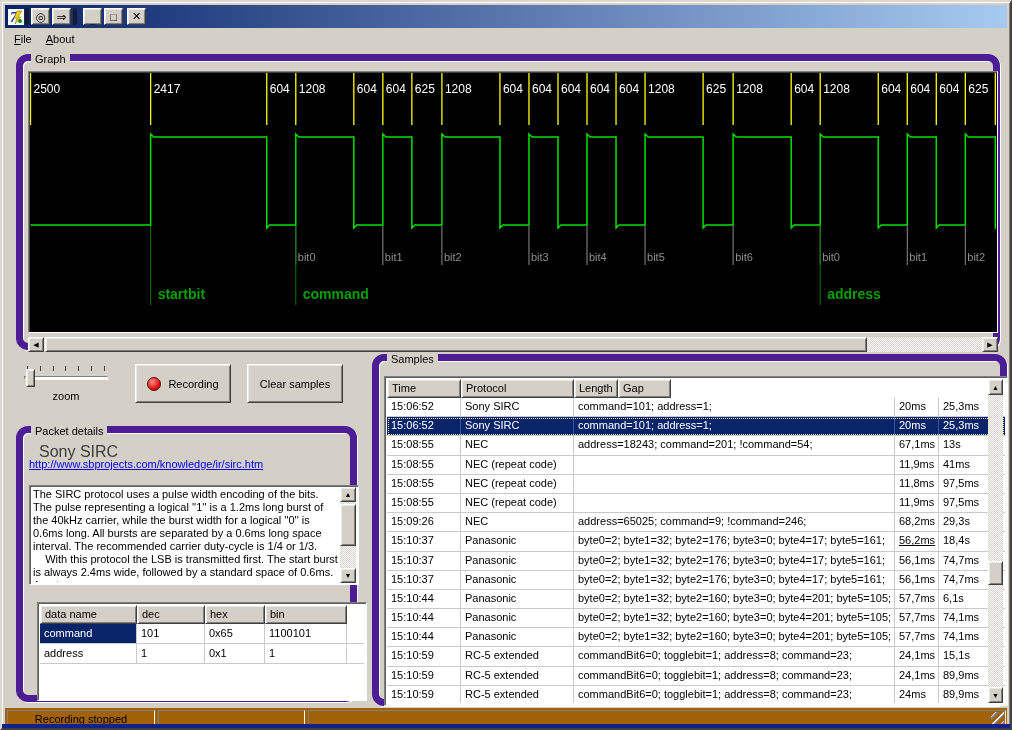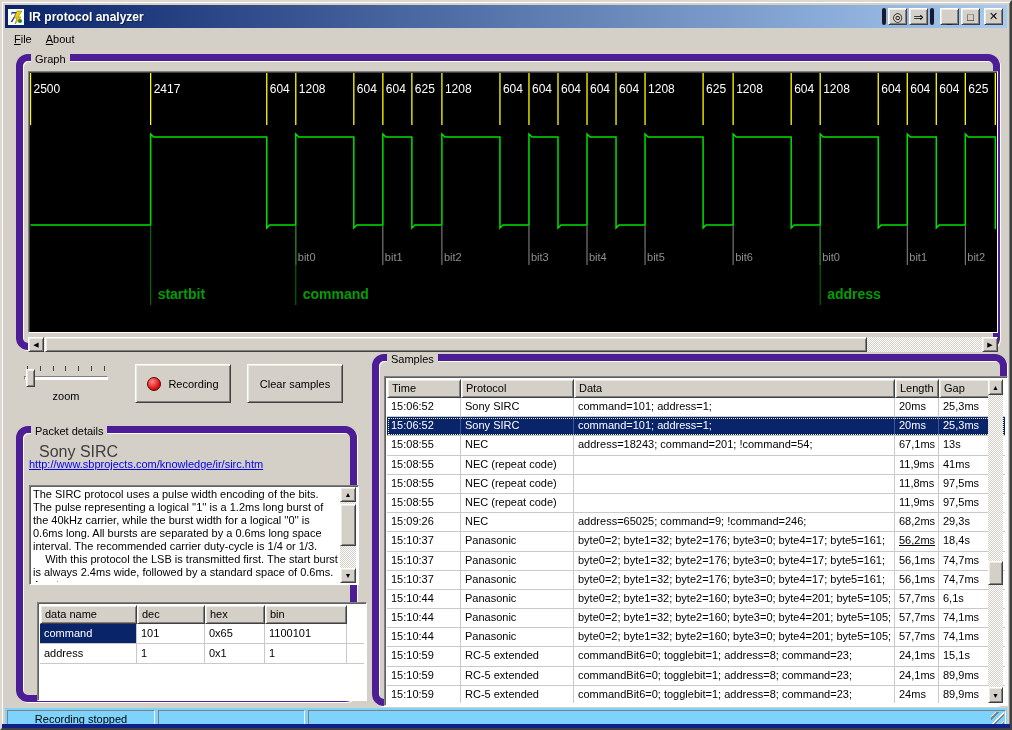--- a/index.html
+++ b/index.html
@@ -81,41 +81,40 @@
   #samples-group{left:370px;top:352px;width:635px;height:352px;}
   #samples-table{position:absolute;left:5px;top:15px;width:624px;height:330px;}
   #samples-inner{position:absolute;left:2px;top:2px;right:2px;bottom:2px;background:#fff;overflow:hidden;}
   #samples-head{display:flex;height:19px;}
   .srow{display:flex;height:19.2px;border-bottom:1px solid #c9c9c9;background:#fff;}
   .scell{padding:2px 4px;border-right:1px solid #c9c9c9;overflow:hidden;white-space:nowrap;font-size:11px;}
   .srow.selected{background:#0A246A;color:#fff;outline:1px dotted #e8e8b0;outline-offset:-2px;}
   .srow.selected .scell{border-right-color:#3a54a0;}
   #samples-vscroll{position:absolute;top:2px;right:2px;width:17px;bottom:2px;}
   
-  #statusbar{position:absolute;left:3px;right:3px;top:706px;height:20px;background:#7dd3fc;}
+  #statusbar{position:absolute;left:3px;right:3px;top:706px;height:20px;background:#a16207;}
   .statpanel{position:absolute;top:2px;height:17px;border:1px solid;border-color:#808080 #fff #fff #808080;
      display:flex;align-items:center;justify-content:center;}
   #grip{position:absolute;right:1px;bottom:1px;width:13px;height:13px;
      background:repeating-linear-gradient(135deg,transparent 0 3px,#fff 3px 4px,#808080 4px 6px);}
   #bottom-strip{position:absolute;left:0;right:0;bottom:0;height:4px;background:#10228a;}
   a{cursor:pointer;}
 </style>
 </head>
 <body>
 
 <div id="win">
 
   <div id="titlebar">
     <svg width="16" height="16" aria-hidden="true">
       <rect x="0" y="0" width="16" height="16" fill="#ffffff"></rect>
       <text x="2" y="13" font-size="14" font-style="italic" font-weight="bold" fill="#1a3c8c" font-family="Liberation Serif,serif">7</text>
       <polygon points="9,2 14,2 10,8 13,8 7,15 9,9 6,9" fill="#f0d000" stroke="#806000" stroke-width="0.5"></polygon>
       <circle cx="12" cy="12" r="2" fill="#1f8c1f"></circle>
     </svg>
-    <span id="apptitle">IR protocol analyzer</span>
     <span class="tb-sep"></span>
     <span class="tbbtn raised small-glyph">
         <span>◎</span>
       </span>
     <span class="tbbtn raised small-glyph">
         <span>⇒</span>
       </span>
     <span class="tb-sep"></span>
     <span style="width:4px"></span>
     <span class="tbbtn raised">
@@ -283,21 +282,20 @@
     </div>
   </div>
 
   <div class="groupbox" id="samples-group">
     <span class="grouplabel">Samples</span>
     <div id="samples-table" class="sunken">
       <div id="samples-inner">
         <div id="samples-head">
             <div class="hdrcell" style="width: 74px; flex: 0 0 auto;">Time</div>
             <div class="hdrcell" style="width: 113px; flex: 0 0 auto;">Protocol</div>
-            <div class="hdrcell" style="width: 321px; flex: 0 0 auto;">Data</div>
             <div class="hdrcell" style="width: 44px; flex: 0 0 auto;">Length</div>
             <div class="hdrcell" style="width: 53px; flex: 0 0 auto;">Gap</div>
           </div>
         <div id="samples-body">
             <div class="srow">
               <div class="scell" style="width: 74px; flex: 0 0 auto;">15:06:52</div>
               <div class="scell" style="width: 113px; flex: 0 0 auto;">Sony SIRC</div>
               <div class="scell" style="width: 321px; flex: 0 0 auto;">command=101; address=1;</div>
               <div class="scell" style="width: 44px; flex: 0 0 auto;">20ms</div>
               <div class="scell" style="width: 53px; flex: 0 0 auto;">25,3ms</div>

